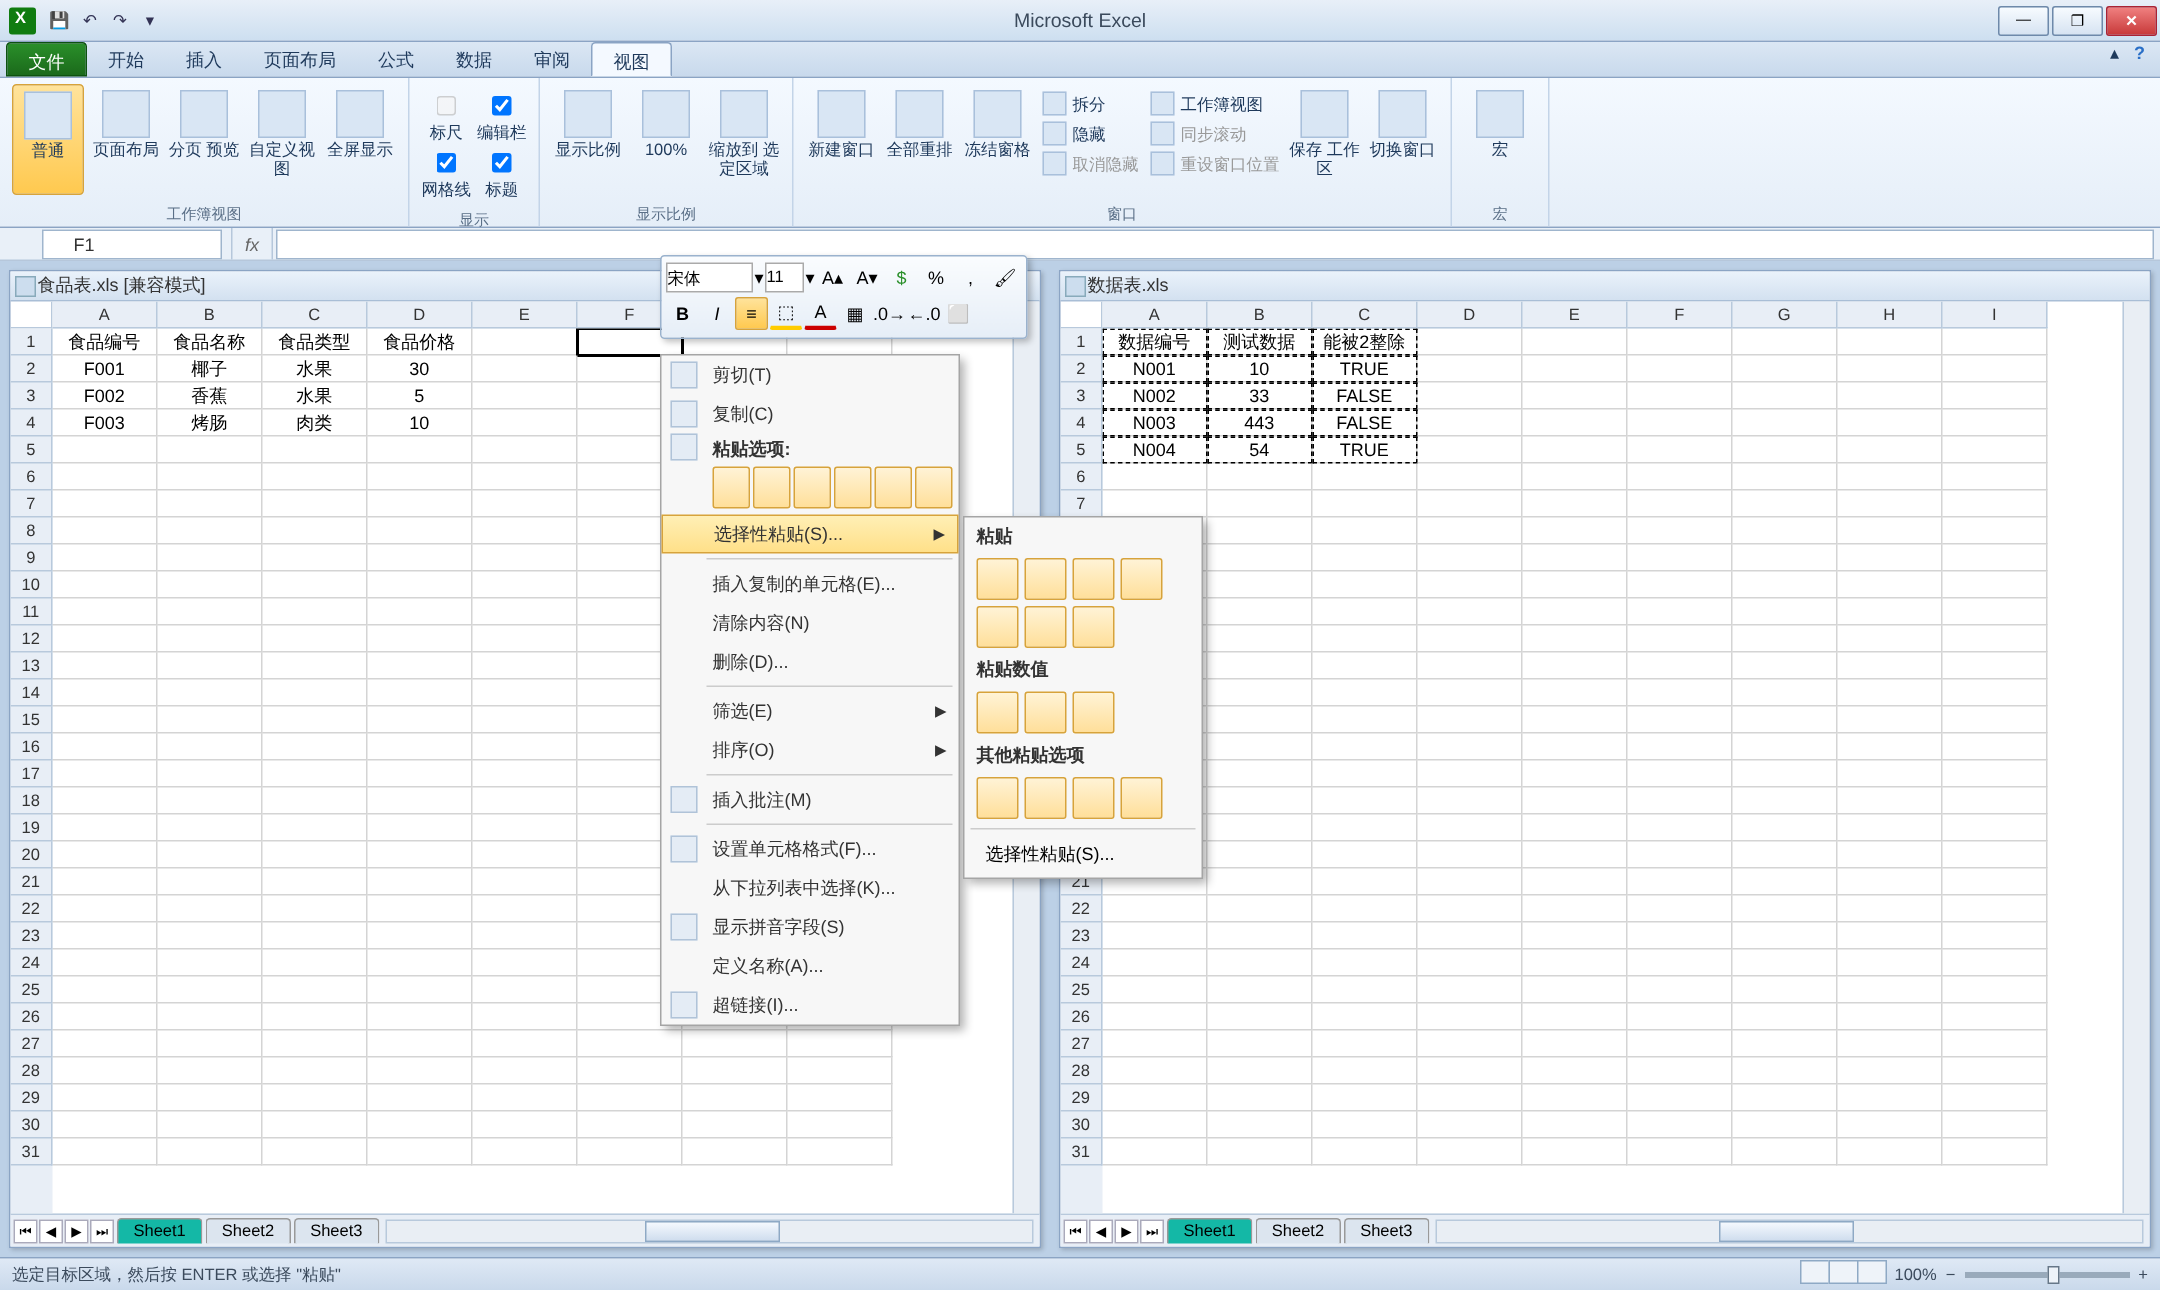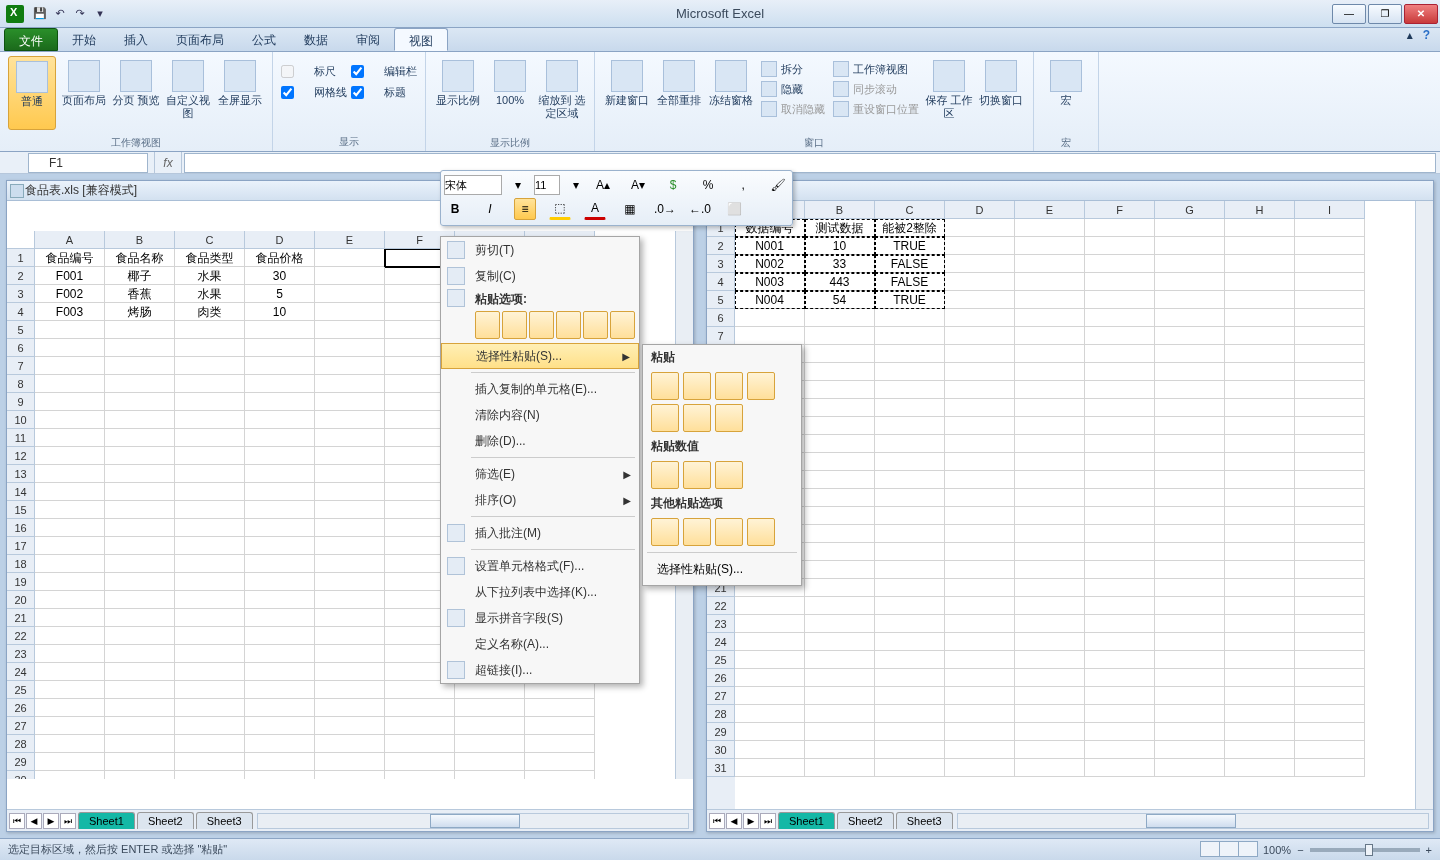--- a/index.html
+++ b/index.html
@@ -26,36 +26,36 @@
 
 .ribbon { height: 100px; background: linear-gradient(#f4f9ff,#e5eef8); border-bottom: 1px solid #8ba4c4; display: flex; }
 .ribbon-group { border-right: 1px solid #c3d4e8; padding: 4px 8px 2px 8px; display: flex; flex-direction: column; }
 .ribbon-group .buttons { display: flex; gap: 4px; flex: 1; align-items: flex-start; }
 .ribbon-group .label { text-align: center; color: #5a6f87; font-size: 10px; margin-top: 6px; }
 .big-btn { width: 48px; height: 74px; display: flex; flex-direction: column; align-items: center; justify-content: flex-start; padding-top: 4px; cursor: pointer; border-radius: 3px; text-align: center; }
 .big-btn .ico { width: 32px; height: 32px; background: #d9e6f4; border: 1px solid #a9c0db; margin-bottom: 2px; }
 .big-btn.active { background: linear-gradient(#ffe39b,#ffc94f); border: 1px solid #d7a33b; }
 .big-btn span { font-size: 11px; color: #1e395b; line-height: 13px; }
 .check-list { display: flex; flex-direction: column; gap: 6px; padding-top: 8px; }
-.check-list label { display: flex; align-items: center; gap: 20px; font-size: 11px; color: #1e395b; }
+.check-list label { display: flex; align-items: center; gap: 4px; font-size: 11px; color: #1e395b; flex-direction: column; }
 .small-btn-col { display:flex; flex-direction:column; gap:2px; padding-top:4px; }
 .small-btn { display:flex; align-items:center; gap:4px; font-size:11px; color:#1e395b; padding:1px 2px; cursor:pointer; }
 .small-btn .sico { width:16px; height:16px; background:#d9e6f4; border:1px solid #a9c0db; }
 .small-btn.disabled { color:#999; }
 
 
 .fbar { height: 22px; border-bottom: 1px solid #b6c7db; display: flex; align-items: center; background: #e9f0f8; }
 .namebox { width: 120px; height: 20px; border: 1px solid #9fb5cd; background: #fff; margin-left: 28px; display: flex; align-items: center; padding-left: 20px; color: #333; }
 .fxlabel { width: 28px; text-align: center; font-style: italic; color: #666; border-right: 1px solid #b6c7db; border-left: 1px solid #b6c7db; height: 100%; line-height: 22px; margin-left: 6px; }
 .fxinput { flex: 1; height: 20px; background: #fff; border: 1px solid #9fb5cd; margin-left: 2px; margin-right: 4px; }
 
 
 .workspace { display: flex; height: calc(860px - 28px - 24px - 100px - 22px - 22px); background: #bcd0e6; }
 .workbook { background: #fff; margin: 6px; border: 1px solid #8ba4c4; display: flex; flex-direction: column; box-shadow: 1px 1px 3px rgba(0,0,0,0.2); }
-.wb-left { flex: 0 0 688px; gap: 30px; }
+.wb-left { flex: 0 0 688px; }
 .wb-right { flex: 1; }
 .wb-title { height: 20px; background: linear-gradient(#eaf2fb,#d3e1f0); border-bottom: 1px solid #a9bed6; padding-left: 18px; font-size: 12px; color: #333; display: flex; align-items: center; position: relative;}
 .wb-title .doc-icon { position:absolute; left:3px; width:14px; height:14px; background:#cde; border:1px solid #8ab; }
 
 
 .grid { flex: 1; display: flex; overflow: hidden; position: relative; }
 .rowhdrs { width: 28px; background: #e8eef6; }
 .rowhdrs div, .corner, .colhdr { border-right: 1px solid #b8c9dc; border-bottom: 1px solid #b8c9dc; height: 18px; font-size: 11px; color: #333; text-align: center; line-height: 18px; }
 .gridbody { flex: 1; overflow: hidden; }
 .colhdrs { display: flex; background: #e8eef6; }
@@ -77,21 +77,21 @@
 
 
 .statusbar { height: 22px; background: linear-gradient(#dfe9f5,#c9d9eb); border-top: 1px solid #8ba4c4; display: flex; align-items: center; padding: 0 8px; font-size: 11px; color: #3b4a5c; }
 .statusbar .right { margin-left: auto; display: flex; align-items: center; gap: 6px; }
 .viewbtns span { width:20px; height:16px; border:1px solid #8ea9c5; background:#eef3f9; display:inline-block; margin-right:-1px; }
 .zoom-slider { width:110px; height:4px; background:#9ab; position:relative; }
 .zoom-slider .thumb { position:absolute; left:50%; top:-4px; width:8px; height:12px; background:#eef3f9; border:1px solid #678; }
 
 
 .minitoolbar { position: absolute; background: linear-gradient(#fafcfe,#e6eef7); border: 1px solid #9ab2cd; box-shadow: 2px 2px 4px rgba(0,0,0,0.25); padding: 3px; border-radius: 3px; }
-.minitoolbar .mrow { display: flex; align-items: center; gap: 13px; margin-bottom: 2px; }
+.minitoolbar .mrow { display: flex; align-items: center; gap: 1px; margin-bottom: 2px; }
 .minitoolbar select, .minitoolbar input { height: 20px; font-size: 11px; border: 1px solid #aaa; }
 .mbtn { width: 22px; height: 22px; border: 1px solid transparent; display: inline-flex; align-items: center; justify-content: center; font-size: 12px; cursor: pointer; border-radius: 2px; }
 
 
 .context-menu { position: absolute; background: #f7f7f7; border: 1px solid #a5a5a5; box-shadow: 3px 3px 6px rgba(0,0,0,0.3); width: 200px; }
 .context-menu .item { height: 26px; display: flex; align-items: center; padding-left: 34px; cursor: pointer; position: relative; font-size: 12px; color: #333; }
 .context-menu .item .cico { position: absolute; left: 6px; width: 18px; height: 18px; background: #e4ecf5; border: 1px solid #b0c3d8; }
 .context-menu .item .arrow { position: absolute; right: 8px; font-size: 10px; }
 .context-menu .item.hover { background: linear-gradient(#ffefb5,#ffe089); border: 1px solid #d7a33b; }
 .context-menu .sep { height: 1px; background: #ccc; margin: 3px 4px 3px 30px; }

